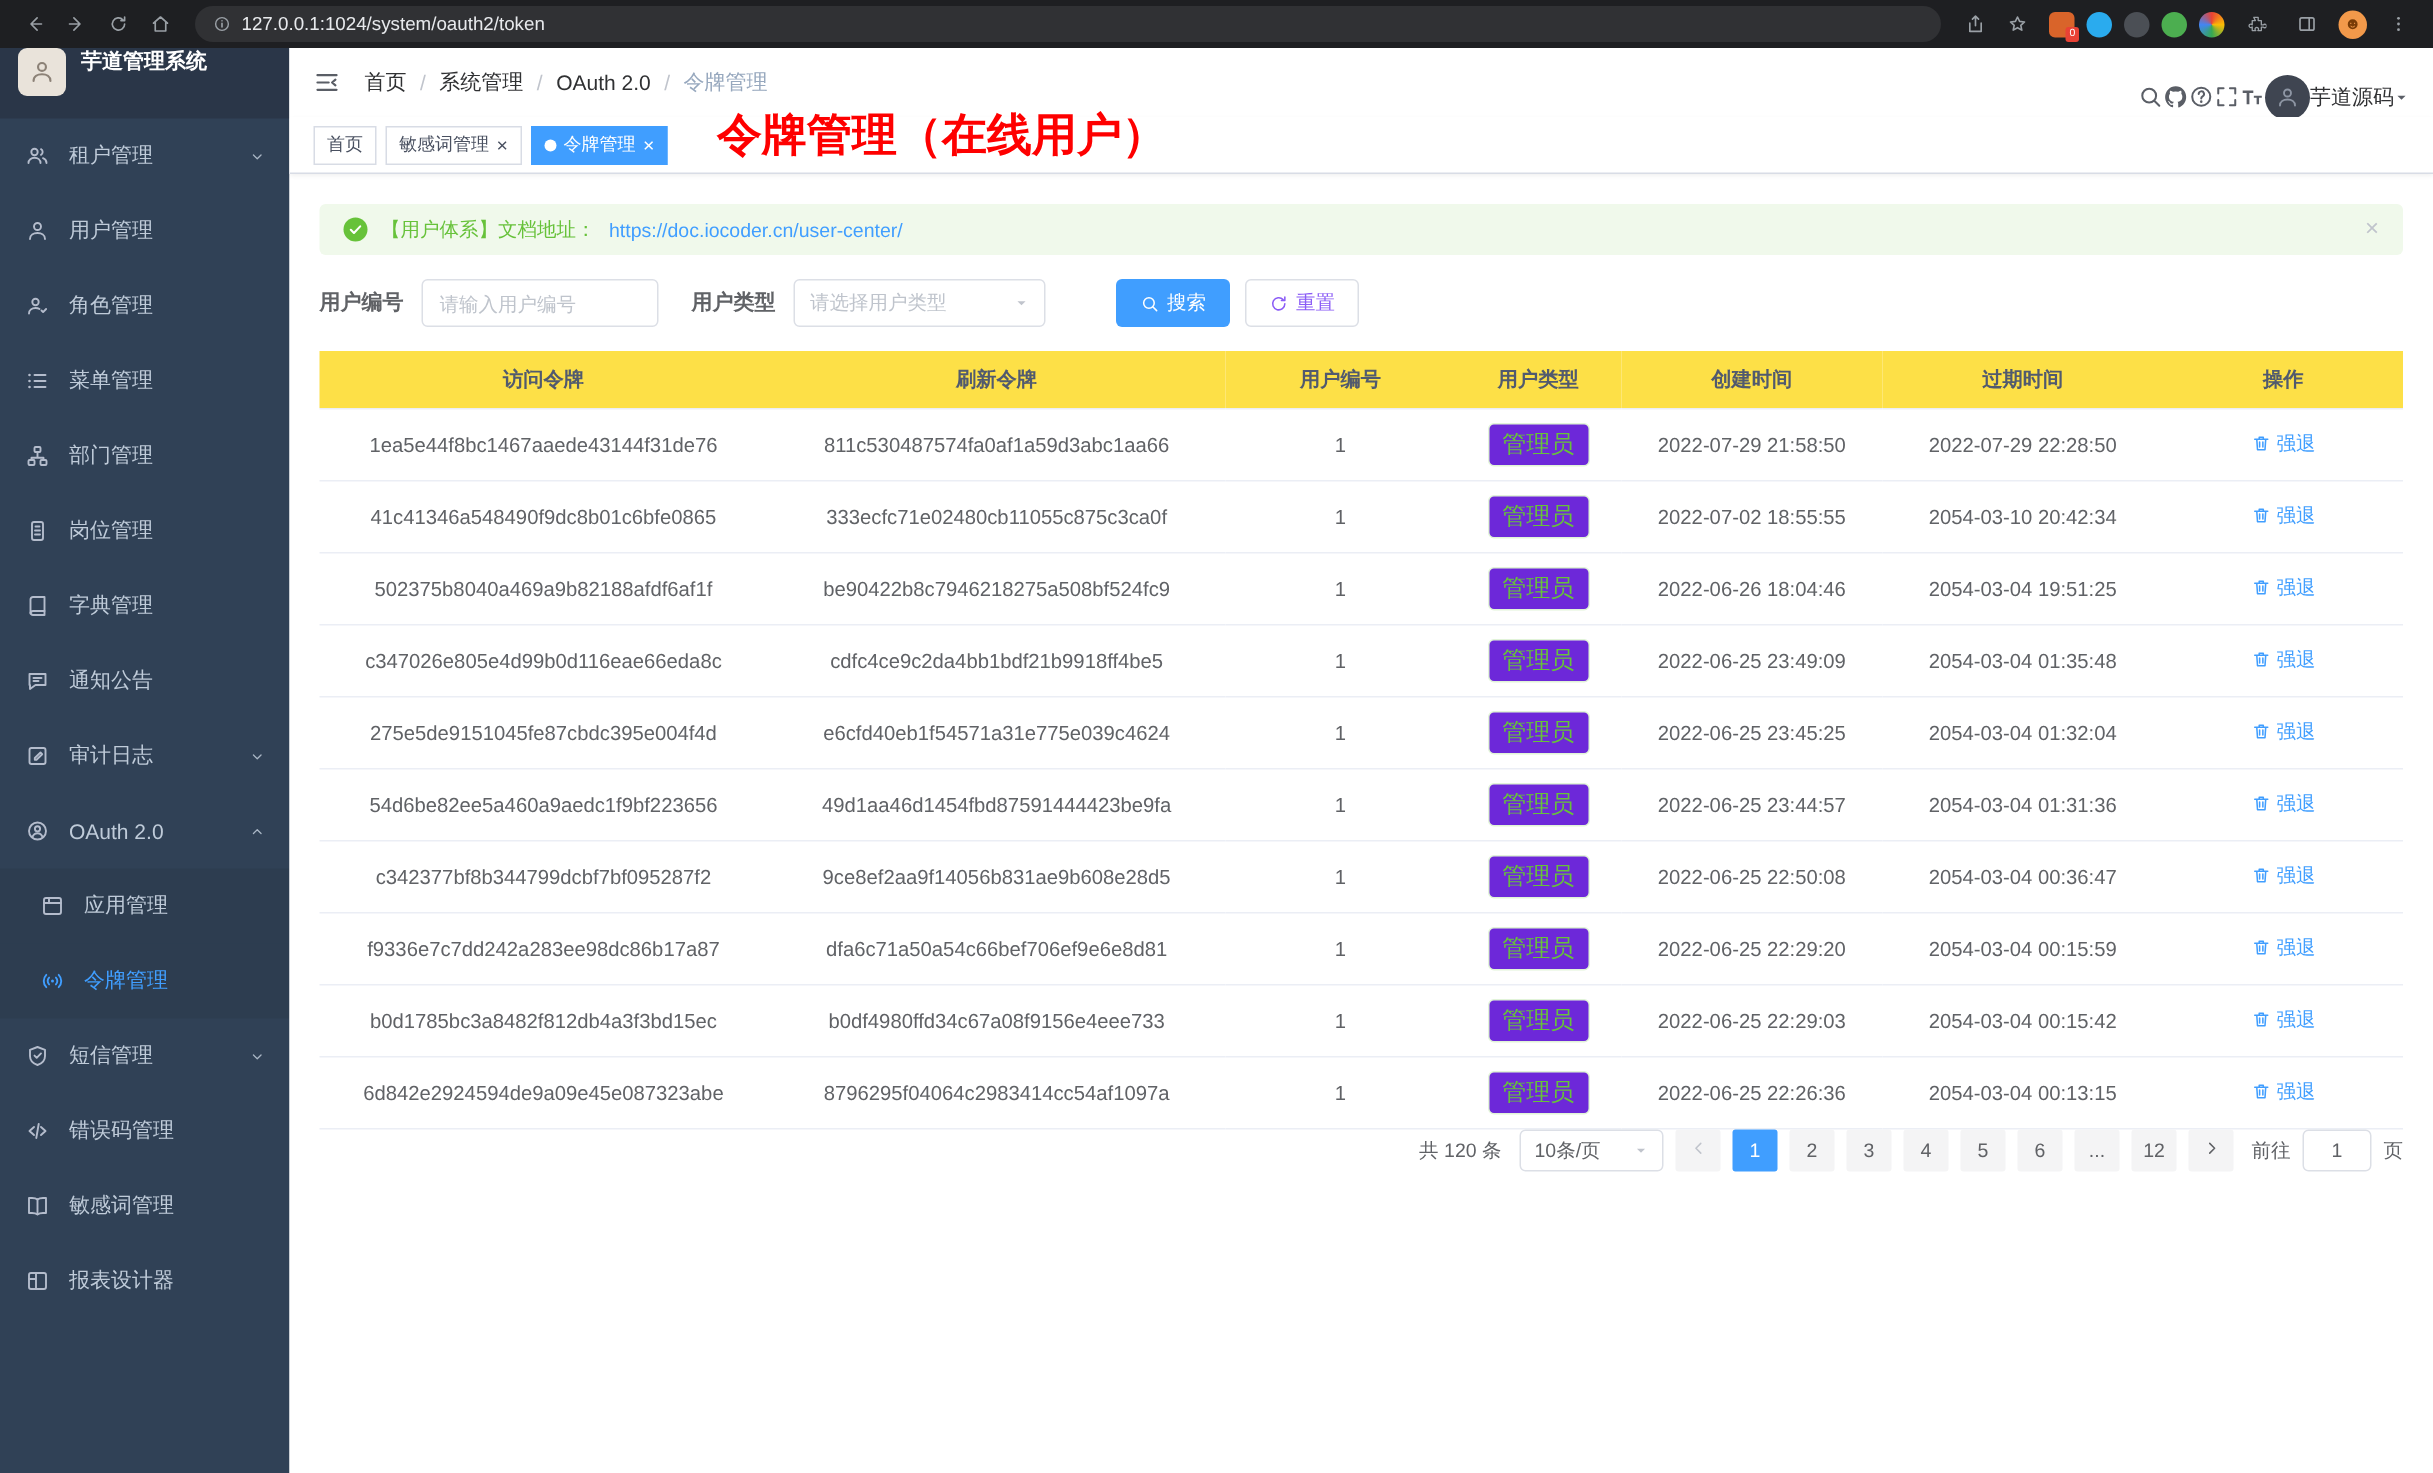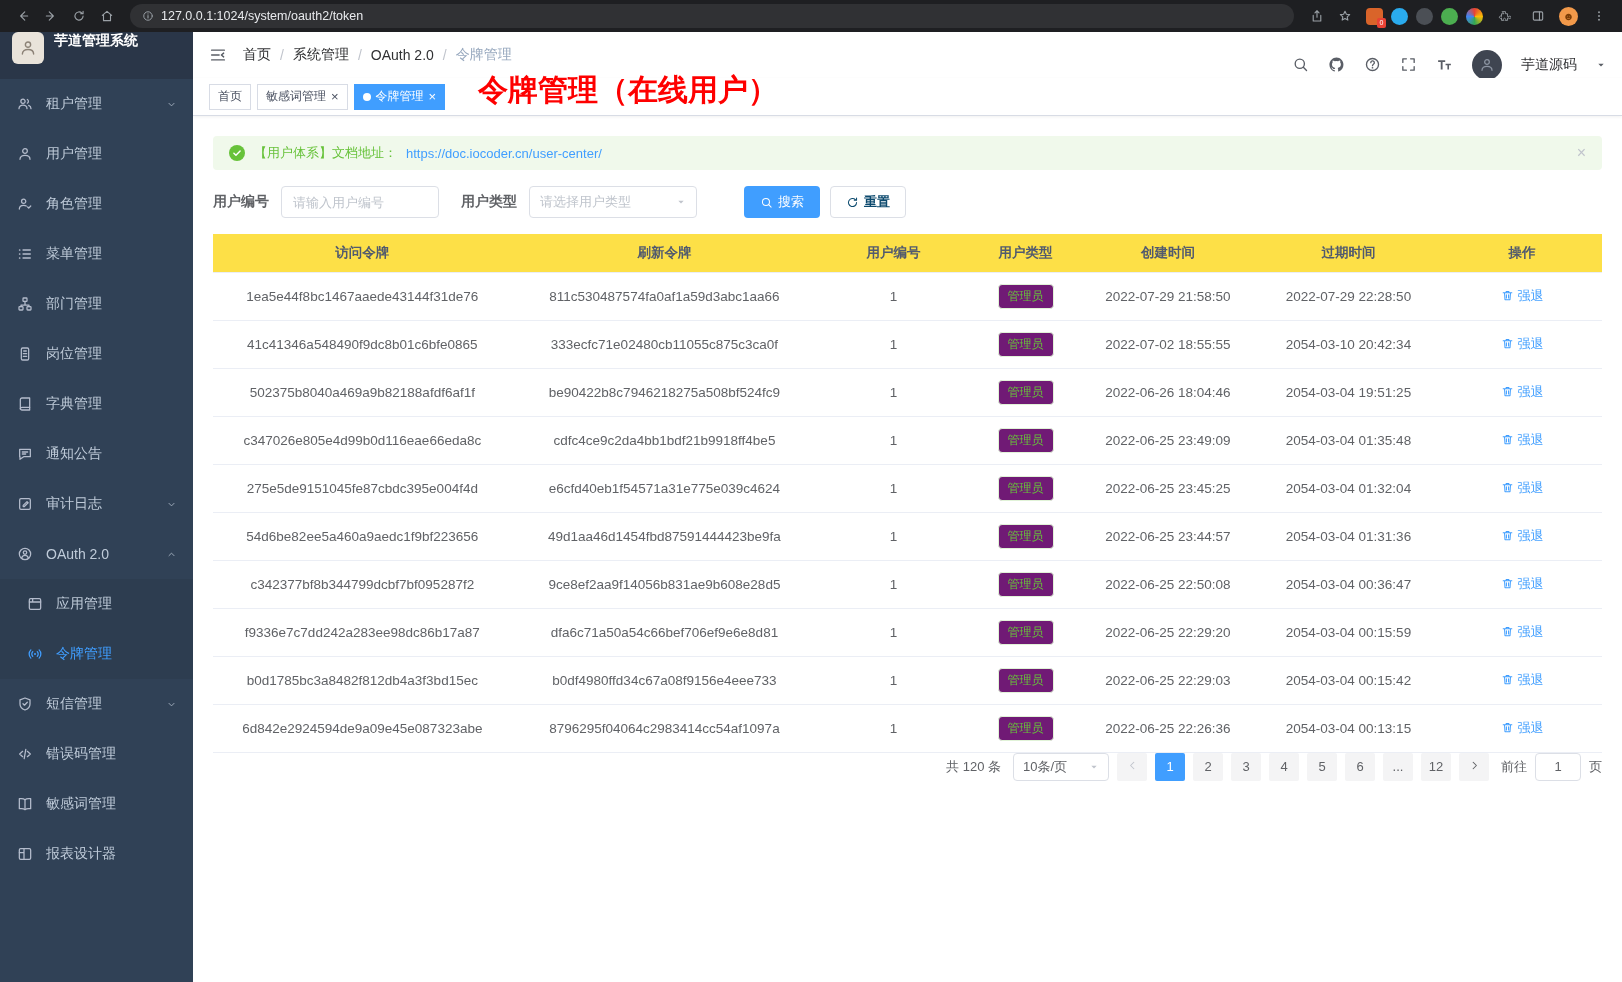--- a/index.html
+++ b/index.html
@@ -45,21 +45,21 @@
   .menu-item.active, .menu-item.active .mi-icon { color:var(--accent,#409eff); }
 
   
   .main { flex:1; display:flex; flex-direction:column; min-width:0; background:#fff; }
   .navbar { height:46px; display:flex; align-items:center; padding:0 16px; background:#fff; }
   .hamburger { color:#5a5e66; font-size:18px; cursor:pointer; }
   .breadcrumb { margin-left:16px; display:flex; align-items:center; gap:9px; font-size:14px; }
   .crumb { color:#303133; cursor:pointer; }
   .crumb.last { color:#97a8be; cursor:default; }
   .crumb-sep { color:#c0c4cc; }
-  .nav-right { margin-left:auto; display:flex; align-items:center; gap:19px; color:#5a5e66;margin-top:19px; }
+  .nav-right { margin-left:auto; display:flex; align-items:center; gap:0; color:#5a5e66;margin-top:19px; }
   .nav-ic { font-size:17px; cursor:pointer; color:#5a5e66; }
   .nav-avatar { width:30px; height:30px; border-radius:50%; background:#3f4551; color:#8d95a3;
     display:flex; align-items:center; justify-content:center; font-size:16px; cursor:pointer; overflow:hidden; }
   .username { font-size:14px; color:#303133; cursor:pointer; }
   .user-caret { color:#5a5e66; font-size:10px; cursor:pointer; }
 
   
   .tags-view { height:38px; display:flex; align-items:center; gap:6px; padding:0 16px;
     background:#fff; border-bottom:1px solid #d8dce5; box-shadow:0 1px 3px rgba(0,0,0,.06); }
   .tag-item { height:26px; display:inline-flex; align-items:center; gap:5px; padding:0 8px;
@@ -88,30 +88,30 @@
   .f-input { width:158px; height:32px; border:1px solid #dcdfe6; border-radius:4px;
     padding:0 11px; font-size:13px; color:#606266; outline:none; margin-right:22px; }
   .f-input::placeholder { color:#bfc4cc; }
   .f-select { width:168px; height:32px; border:1px solid #dcdfe6; border-radius:4px;
     display:flex; align-items:center; justify-content:space-between; padding:0 10px;
     font-size:13px; color:#bfc4cc; cursor:pointer; margin-right:12px; background:#fff; }
   .f-select .caret { color:#c0c4cc; font-size:10px; }
   .btn { height:32px; border-radius:4px; font-size:13px; display:inline-flex; align-items:center;
     gap:5px; padding:0 15px; cursor:pointer; border:1px solid transparent; }
   .btn-primary { background:var(--accent,#409eff); color:#fff;margin-left:35px; }
-  .btn-plain { background:#fff; border-color:#dcdfe6; color:#0c4a6e; margin-left:10px;font-weight:bold; }
+  .btn-plain { background:#fff; border-color:#dcdfe6; color:#8b5cf6; margin-left:10px; }
   .btn .ic { font-size:13px; }
 
   table.grid { width:100%; border-collapse:collapse; table-layout:fixed; }
   .grid th { background:#fde047; color:#515a6e; font-weight:700; font-size:13.5px;
     height:38px; text-align:center; border-bottom:1px solid #ebeef5; }
   .grid td { height:48px; text-align:center; font-size:13.5px; color:#606266;
     border-bottom:1px solid #ebeef5; overflow:hidden; white-space:nowrap; }
-  .tag-success { display:inline-block; padding:3px 9px; font-size:12px; border-radius:4px;
-    background:#701a75; border:1px solid #e1f3d8; color:var(--success,#67c23a); }
+  .tag-success { display:inline-block; padding:3px 9px; font-size:16px; border-radius:4px;
+    background:#6d28d9; border:1px solid #e1f3d8; color:var(--success,#67c23a); }
   .action-link { color:var(--accent,#409eff); font-size:13px; display:inline-flex;
     align-items:center; gap:4px; cursor:pointer; }
   .action-link .ic { font-size:13px; }
 
   .pagination { display:flex; align-items:center; justify-content:flex-end; gap:8px;
     font-size:13px; color:#606266; }
   .pg-total { margin-right:4px; }
   .page-size { width:96px; height:28px; border:1px solid #dcdfe6; border-radius:4px;
     display:flex; align-items:center; justify-content:space-between; padding:0 9px;
     color:#606266; cursor:pointer; background:#fff; }

